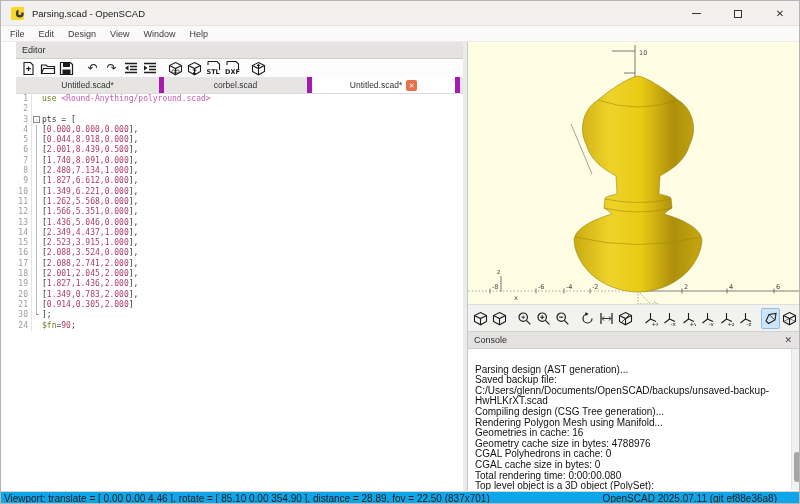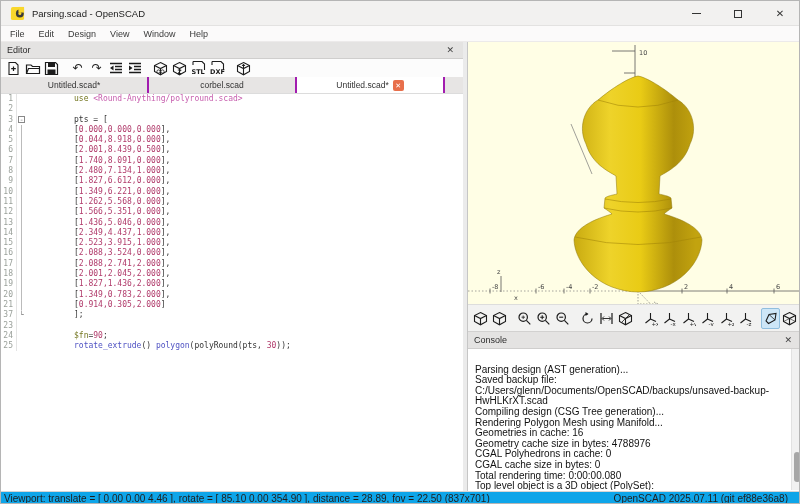--- a/index.html
+++ b/index.html
@@ -16,44 +16,44 @@
   .winbtn{width:42px;height:25px;display:flex;align-items:center;justify-content:center;
           font-size:10px;color:#333;cursor:default;}
   .winbtn .maxbox{width:8px;height:8px;border:1px solid #333;}
   .winbtn .minline{width:9px;height:0;border-top:1px solid #333;}
   
   .menubar{position:absolute;left:0;top:25px;width:800px;height:16px;background:#fbfafa;
            display:flex;align-items:center;border-bottom:1px solid #eceaea;}
   .menuitem{font-size:9px;color:#3a3a3a;padding:0 7px;height:16px;line-height:16px;}
   .menuitem:first-child{padding-left:9px;}
   
-  .leftcol{position:absolute;left:0;top:41px;width:462px;height:449px;background:#fff;}
+  .leftcol{position:absolute;left:15px;top:41px;width:462px;height:449px;background:#fff;}
   .panelhead{height:17px;background:#e4e3e2;border-bottom:1px solid #cfcecd;
              display:flex;align-items:center;font-size:9px;color:#2c2c2c;padding:0 6px;}
   .panelhead .spacer{flex:1;}
   .closex{font-size:9px;color:#444;padding:0 3px;line-height:15px;}
   .edtoolbar{height:18px;background:#fcfcfc;display:flex;align-items:center;padding-left:3px;}
   .tbtn{width:19px;height:17px;display:flex;align-items:center;justify-content:center;color:#1c1c1c;}
   .tbtn svg{display:block;}
   .tbtn.glyph{font-size:12px;line-height:17px;}
   .tbsep{width:7px;}
   
   .tabbar{height:17px;background:#e7e5e4;display:flex;border-bottom:1px solid #dcdcdc;}
   .tab{width:148px;display:flex;align-items:center;justify-content:center;font-size:8.5px;
-       color:#333;border-right:2px solid #a21caf;background:#e7e5e4;gap:4px;}
+       color:#333;border-right:5px solid #a21caf;background:#e7e5e4;gap:4px;}
   .tab.active{background:#fff;}
   .tabclose{width:11px;height:11px;background:#e86f4b;border-radius:2px;color:#fff;
             font-size:7px;line-height:11px;text-align:center;}
   
   .codearea{position:relative;height:388px;background:#fff;overflow:hidden;
             font-family:"DejaVu Sans Mono",monospace;font-size:8px;}
   .crow{display:flex;height:10.3px;line-height:10.3px;white-space:pre;}
   .ln{width:16px;text-align:right;color:#9aa09a;padding-right:3px;border-right:1px solid #e4e4e4;flex:none;}
   .fold{width:9px;flex:none;color:#777;font-size:7px;text-align:center;line-height:10px;}
-  .codetext{padding-left:1px;margin-left:47px;}
+  .codetext{padding-left:1px;}
   .c-k{color:#73761f;}
   .c-s{color:#c75fae;}
   .c-n{color:#b03a6a;}
   .c-f{color:#4f52c3;}
   .c-p{color:#333;}
   
   .vsplit{position:absolute;left:462px;top:41px;width:4px;height:449px;background:#ebebeb;}
   
   .rightcol{position:absolute;left:466px;top:41px;width:334px;height:449px;background:#fff;
             border-left:1px solid #c6c6c6;}
@@ -71,21 +71,21 @@
   .console-head{width:333px;gap:12px;}
   .console-body{position:relative;width:333px;height:141px;background:#fff;overflow:hidden;
                 font-size:10px;line-height:10.6px;color:#111;padding:5px 14px 0 7px;}
   .conline{white-space:pre-wrap;word-break:break-word;}
   .vscroll{position:absolute;right:0;top:0;width:10px;height:141px;background:#f1f1f1;border-left:1px solid #e2e2e2;}
   .vthumb{position:absolute;left:2px;top:103px;width:6px;height:30px;background:#a6a6a6;border-radius:3px;}
   
   .statusbar{position:absolute;left:0;top:490px;width:800px;height:14px;background:#0ea5e9;
              border-top:1px solid #d6d5d4;display:flex;align-items:center;font-size:10px;color:#1e1e1e;}
   .statusbar .left{padding-left:3px;}
-  .statusbar .right{margin-left:auto;padding-right:13px;}
+  .statusbar .right{margin-left:auto;padding-right:24px;}
   text{font-family:"DejaVu Sans",sans-serif;}
 </style>
 </head>
 <body>
 
 <div id="app">
 
   <svg width="0" height="0" style="position:absolute">
     <defs>
       <g id="ic-cube" fill="none" stroke="#1c1c1c" stroke-width="1.1">
@@ -242,24 +242,22 @@
           <div class="crow"><span class="ln">12</span><span class="fold" style="border-left: 1px solid rgb(187, 187, 187); margin-left: 4px; width: 5px;"></span><span class="codetext"><span class="c-p">[</span><span class="c-n">1.566,5.351,0.000</span><span class="c-p">],</span></span></div>
           <div class="crow"><span class="ln">13</span><span class="fold" style="border-left: 1px solid rgb(187, 187, 187); margin-left: 4px; width: 5px;"></span><span class="codetext"><span class="c-p">[</span><span class="c-n">1.436,5.046,0.000</span><span class="c-p">],</span></span></div>
           <div class="crow"><span class="ln">14</span><span class="fold" style="border-left: 1px solid rgb(187, 187, 187); margin-left: 4px; width: 5px;"></span><span class="codetext"><span class="c-p">[</span><span class="c-n">2.349,4.437,1.000</span><span class="c-p">],</span></span></div>
           <div class="crow"><span class="ln">15</span><span class="fold" style="border-left: 1px solid rgb(187, 187, 187); margin-left: 4px; width: 5px;"></span><span class="codetext"><span class="c-p">[</span><span class="c-n">2.523,3.915,1.000</span><span class="c-p">],</span></span></div>
           <div class="crow"><span class="ln">16</span><span class="fold" style="border-left: 1px solid rgb(187, 187, 187); margin-left: 4px; width: 5px;"></span><span class="codetext"><span class="c-p">[</span><span class="c-n">2.088,3.524,0.000</span><span class="c-p">],</span></span></div>
           <div class="crow"><span class="ln">17</span><span class="fold" style="border-left: 1px solid rgb(187, 187, 187); margin-left: 4px; width: 5px;"></span><span class="codetext"><span class="c-p">[</span><span class="c-n">2.088,2.741,2.000</span><span class="c-p">],</span></span></div>
           <div class="crow"><span class="ln">18</span><span class="fold" style="border-left: 1px solid rgb(187, 187, 187); margin-left: 4px; width: 5px;"></span><span class="codetext"><span class="c-p">[</span><span class="c-n">2.001,2.045,2.000</span><span class="c-p">],</span></span></div>
           <div class="crow"><span class="ln">19</span><span class="fold" style="border-left: 1px solid rgb(187, 187, 187); margin-left: 4px; width: 5px;"></span><span class="codetext"><span class="c-p">[</span><span class="c-n">1.827,1.436,2.000</span><span class="c-p">],</span></span></div>
           <div class="crow"><span class="ln">20</span><span class="fold" style="border-left: 1px solid rgb(187, 187, 187); margin-left: 4px; width: 5px;"></span><span class="codetext"><span class="c-p">[</span><span class="c-n">1.349,0.783,2.000</span><span class="c-p">],</span></span></div>
           <div class="crow"><span class="ln">21</span><span class="fold" style="border-left: 1px solid rgb(187, 187, 187); margin-left: 4px; width: 5px;"></span><span class="codetext"><span class="c-p">[</span><span class="c-n">0.914,0.305,2.000</span><span class="c-p">]</span></span></div>
-          <div class="crow"><span class="ln">37</span><span class="fold">└</span><span class="codetext"><span class="c-p">];</span></span></div>
-          <div class="crow"><span class="ln">23</span><span class="fold"></span><span class="codetext"></span></div>
+          <div class="crow"><span class="ln">30</span><span class="fold">└</span><span class="codetext"><span class="c-p">];</span></span></div>
           <div class="crow"><span class="ln">24</span><span class="fold"></span><span class="codetext"><span class="c-k">$fn</span><span class="c-p">=</span><span class="c-n">90</span><span class="c-p">;</span></span></div>
-          <div class="crow"><span class="ln">25</span><span class="fold"></span><span class="codetext"><span class="c-f">rotate_extrude</span><span class="c-p">() </span><span class="c-f">polygon</span><span class="c-p">(polyRound(pts, </span><span class="c-n">30</span><span class="c-p">));</span></span></div>
         </div>
 
     </div>
   </div>
 
   <div class="vsplit"></div>
 
   <div class="rightcol">
 
     <div class="viewport">

